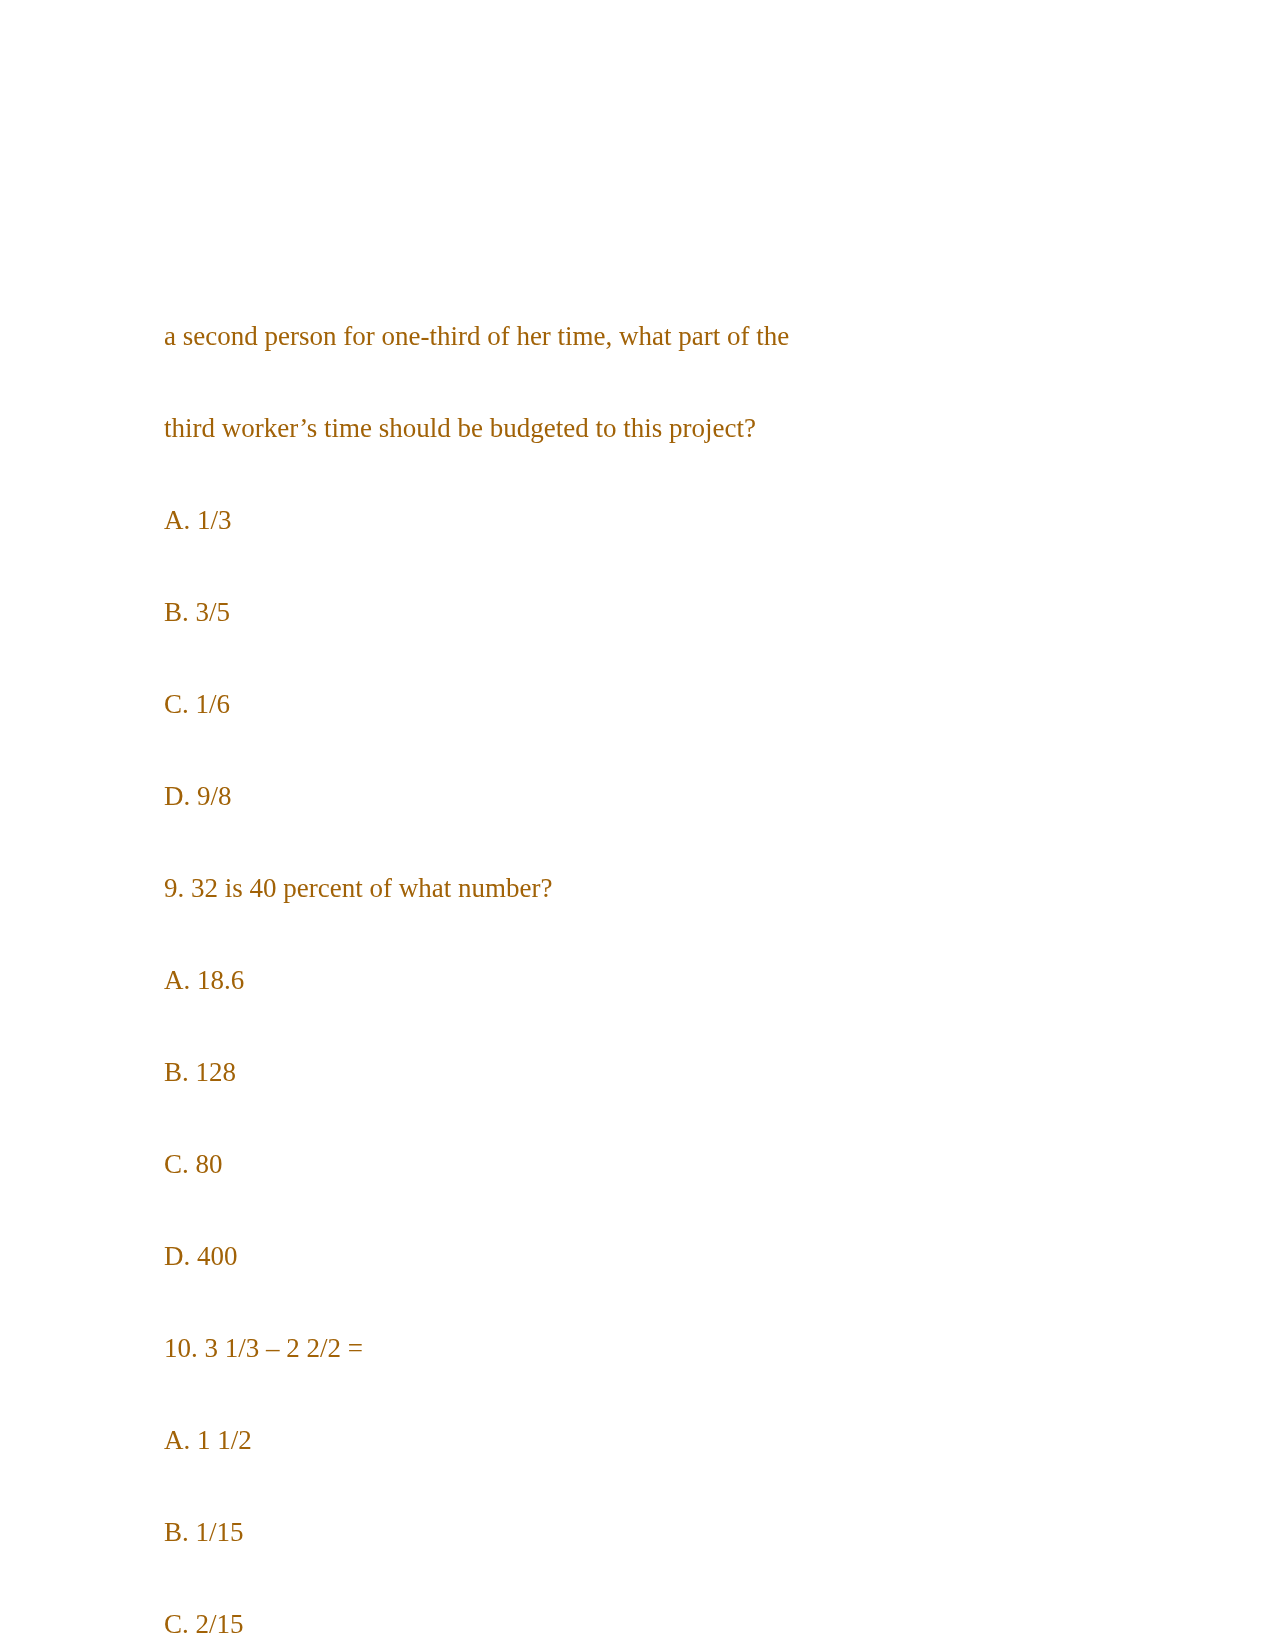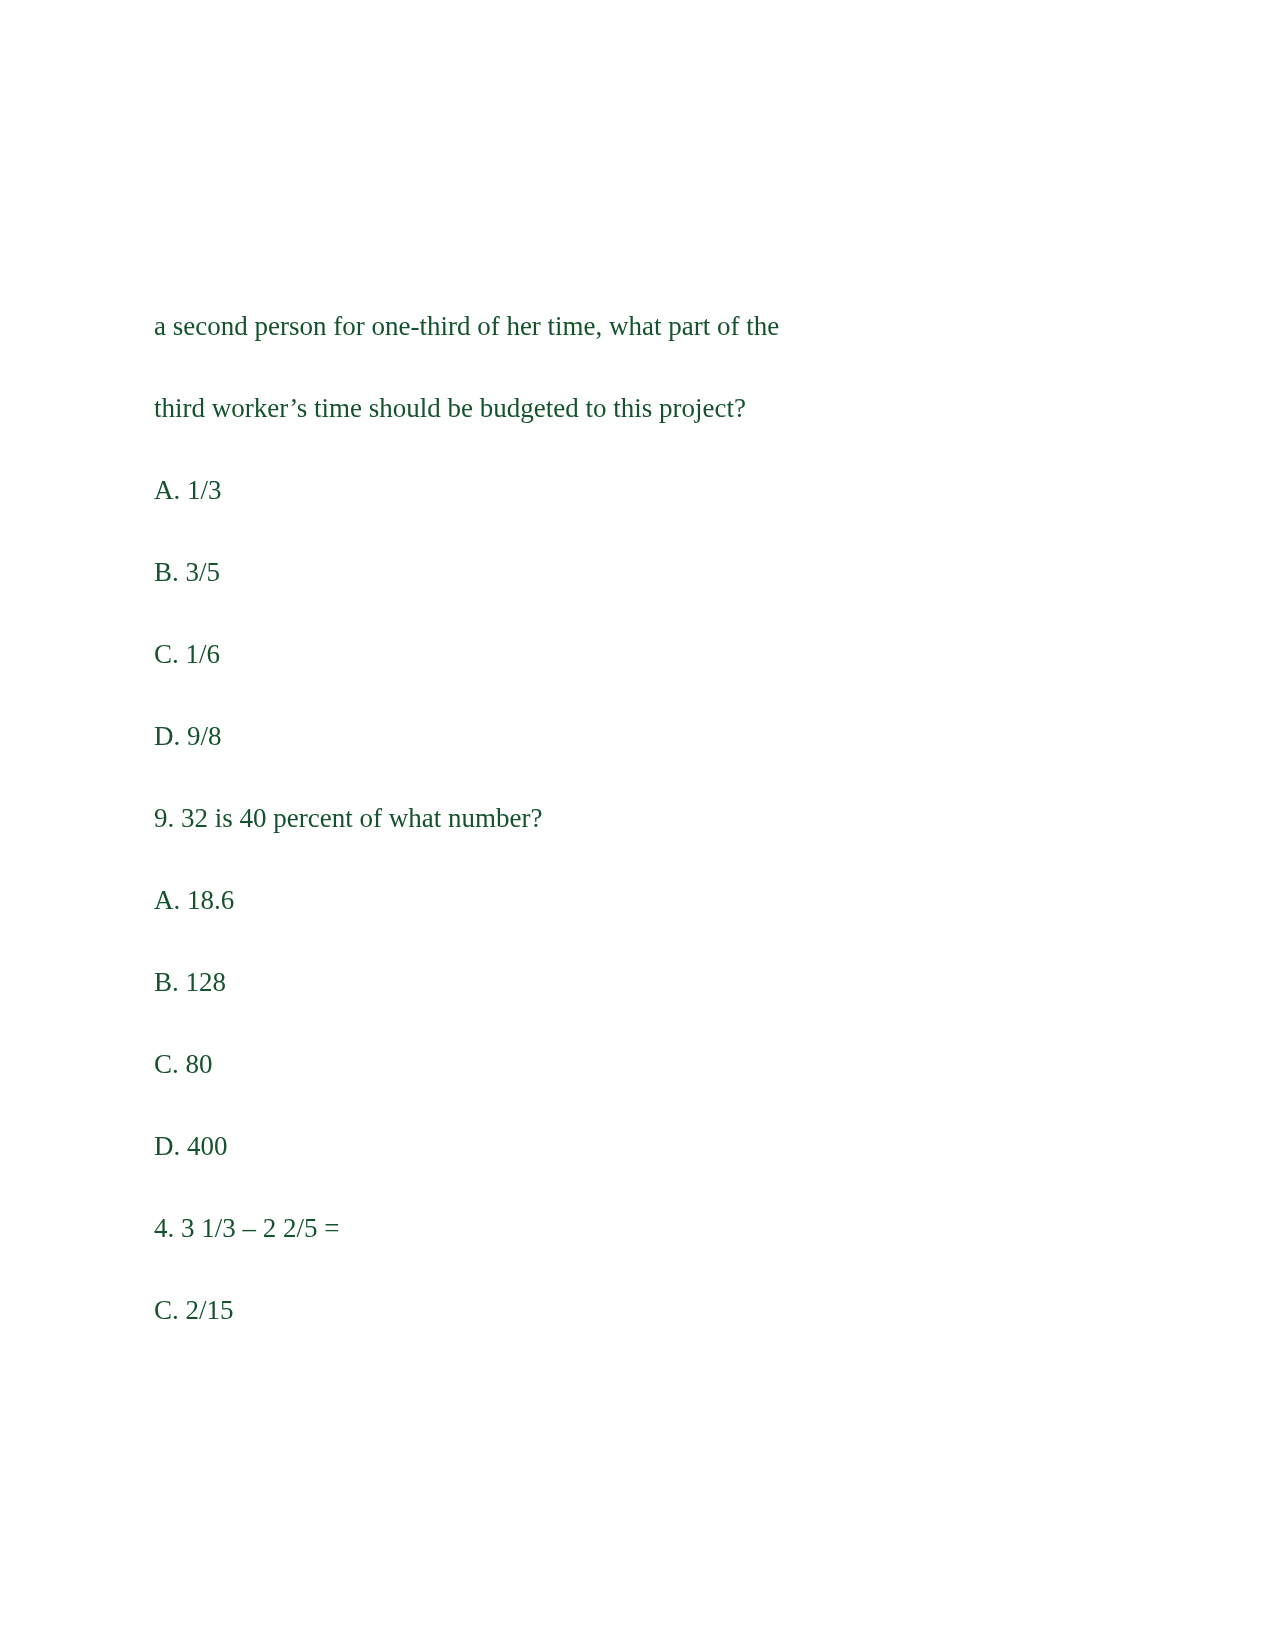--- a/index.html
+++ b/index.html
@@ -23,24 +23,24 @@
     }
     .content {
       position: absolute;
       left: 150px;
       top: 283px;
       width: 980px;
     }
     .line {
       font-family: "Liberation Serif", "DejaVu Serif", serif;
       font-size: 27px;
-      color: #14532d;
+      color: #a16207;
       line-height: 78px;
       height: 78px;
-      margin: 4px;
+      margin: 14px;
       white-space: nowrap;
     }
   </style>
 </head>
 <body>
 
 <div class="page">
   <div class="content">
     <p class="line">a second person for one-third of her time, what part of the</p>
     <p class="line">third worker’s time should be budgeted to this project?</p>
@@ -49,16 +49,18 @@
     <p class="line">B. 3/5</p>
     <p class="line">C. 1/6</p>
     <p class="line">D. 9/8</p>
 
     <p class="line">9. 32 is 40 percent of what number?</p>
     <p class="line">A. 18.6</p>
     <p class="line">B. 128</p>
     <p class="line">C. 80</p>
     <p class="line">D. 400</p>
 
-    <p class="line">4. 3 1/3 – 2 2/5 =</p>
+    <p class="line">10. 3 1/3 – 2 2/2 =</p>
+    <p class="line">A. 1 1/2</p>
+    <p class="line">B. 1/15</p>
     <p class="line">C. 2/15</p>
   </div>
 </div>
 
 </body></html>

